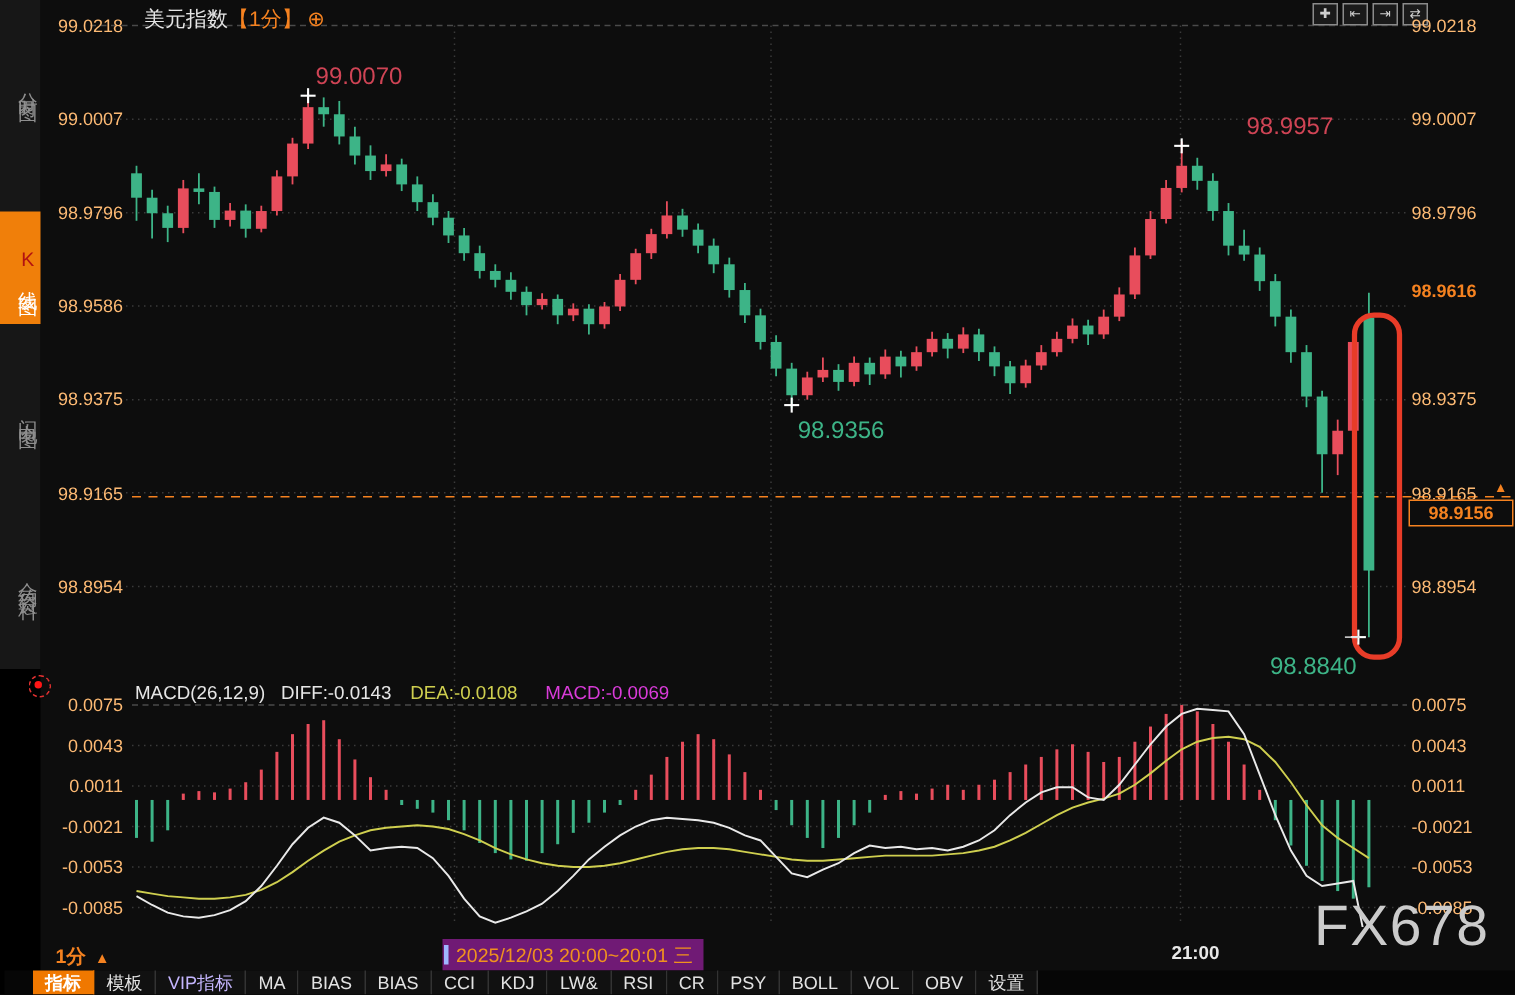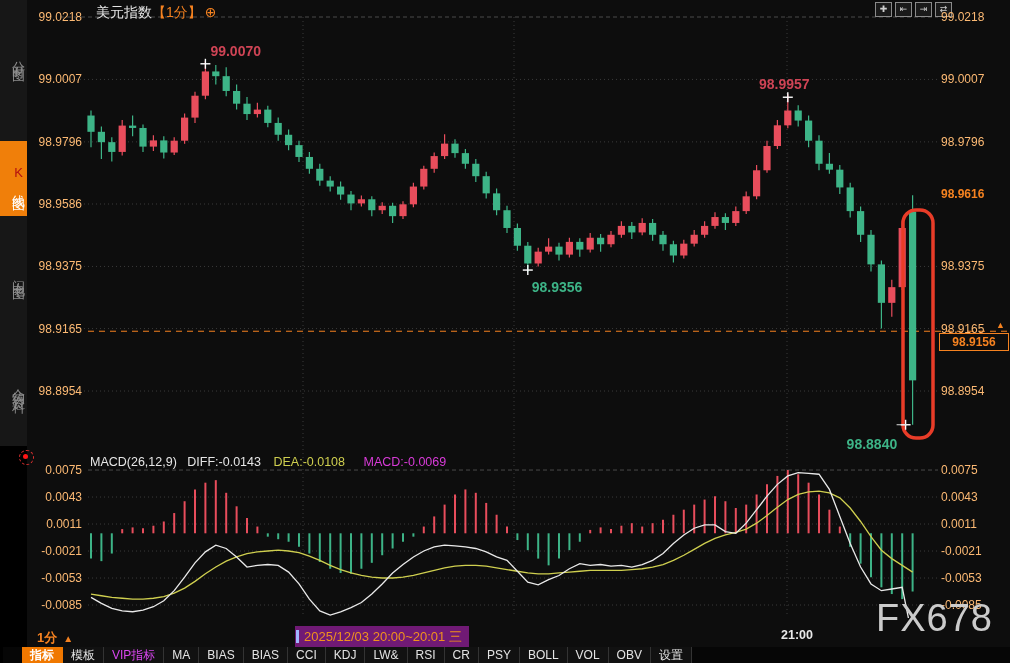--- a/index.html
+++ b/index.html
@@ -19,21 +19,21 @@
   .titlebar{position:absolute;left:96px;top:4px;font-size:14px;color:#e4e4e4;}
   .titlebar .tag{color:#f58220;}
   .titlebar .plus{color:#f58220;margin-left:3px;}
   
   .toolbar{position:absolute;left:875px;top:2px;display:flex;gap:3px;}
   .tb-icon{width:15px;height:13px;border:1px solid #8a8a8a;color:#cfcfcf;font-size:9px;line-height:12px;
            text-align:center;cursor:pointer;background:#1a1a1a;}
   
   .axlbl{position:absolute;font-size:12px;color:#fdba74;transform:translateY(-50%);white-space:nowrap;}
   .axlbl.left{width:52px;text-align:right;}
-  .anno{position:absolute;font-size:14px;font-weight:700;white-space:nowrap;}
+  .anno{position:absolute;font-size:16px;font-weight:400;white-space:nowrap;}
   .sess-high{position:absolute;left:941px;font-size:12px;font-weight:600;color:#f58220;}
   .price-arrow{position:absolute;left:996px;font-size:9px;color:#f58220;line-height:7px;}
   .price-box{position:absolute;left:939px;width:68px;height:16px;border:1px solid #f58220;background:#0d0d0d;
              color:#f58220;font-size:12px;font-weight:600;line-height:16px;text-align:center;}
   
   .macd-header{position:absolute;left:90px;top:455px;font-size:12.5px;color:#e6e6e6;white-space:nowrap;}
   .macd-header .dea{color:#cfcf4f;margin-left:9px;}
   .macd-header .mac{color:#d93bd9;margin-left:15px;}
   
   .interval{position:absolute;left:37px;top:629px;color:#f58220;font-size:13px;font-weight:700;cursor:pointer;}
@@ -42,21 +42,21 @@
          padding:2px 7px 2px 9px;white-space:nowrap;}
   .stamp-icon{position:absolute;left:1px;top:4px;width:3px;height:13px;background:#9fb6ff;}
   .timelbl{position:absolute;left:781px;top:628px;color:#e8e8e8;font-size:12.5px;font-weight:700;}
   .watermark{position:absolute;left:876px;top:597px;color:#cbcbcb;font-size:38px;letter-spacing:1px;}
   
   .tabbar{position:absolute;left:3px;bottom:0;width:1010px;height:16px;background:#060606;display:flex;
           align-items:stretch;padding-left:19px;box-sizing:border-box;}
   .tab{font-size:12px;line-height:16px;color:#e3e3e3;padding:0 8px;border-right:1px solid #333;
        background:#111;cursor:pointer;white-space:nowrap;}
   .tab.active{background:#f07800;color:#fff;border-color:#f07800;font-weight:600;}
-  .tab.vip{color:#d946ef;}
+  .tab.vip{color:#c4b5fd;}
   svg{position:absolute;left:0;top:0;}
 </style>
 </head>
 <body>
 
 <svg id="chart" width="1010" height="663" viewBox="0 0 1010 663">
     <defs>
       <clipPath id="macdclip">
         <rect x="86" y="458" width="854" height="160"></rect>
       </clipPath>
@@ -381,21 +381,21 @@
     <div class="axlbl left" style="left: 30px; top: 605.014px;">-0.0085</div>
     <div class="axlbl " style="left: 941px; top: 605.014px;">-0.0085</div>
   </div>
 
 <div class="sess-high" id="sess-high" style="top: 187.132px;">98.9616</div>
 <div class="price-arrow" id="price-arrow" style="top: 321.583px;">▲</div>
 <div class="price-box" id="price-box" style="top: 333.246px;">98.9156</div>
 
 <div id="anno-layer">
     <div class="anno" style="color: rgb(207, 68, 85); left: 210.4px; top: 42.7932px;">99.0070</div>
-    <div class="anno" style="color: rgb(207, 68, 85); left: 759px; top: 76.2299px;">98.9957</div>
+    <div class="anno" style="color: rgb(207, 68, 85); left: 831px; top: 76.2299px;">98.9957</div>
     <div class="anno" style="color: rgb(61, 180, 135); left: 531.8px; top: 279.066px;">98.9356</div>
     <div class="anno" style="color: rgb(61, 180, 135); left: 846.6px; top: 436px;">98.8840</div>
   </div>
 
 <div class="macd-header">
   <span>MACD(26,12,9)</span>
   <span style="margin-left:7px">DIFF:-0.0143</span>
   <span class="dea">DEA:-0.0108</span>
   <span class="mac">MACD:-0.0069</span>
 </div>

